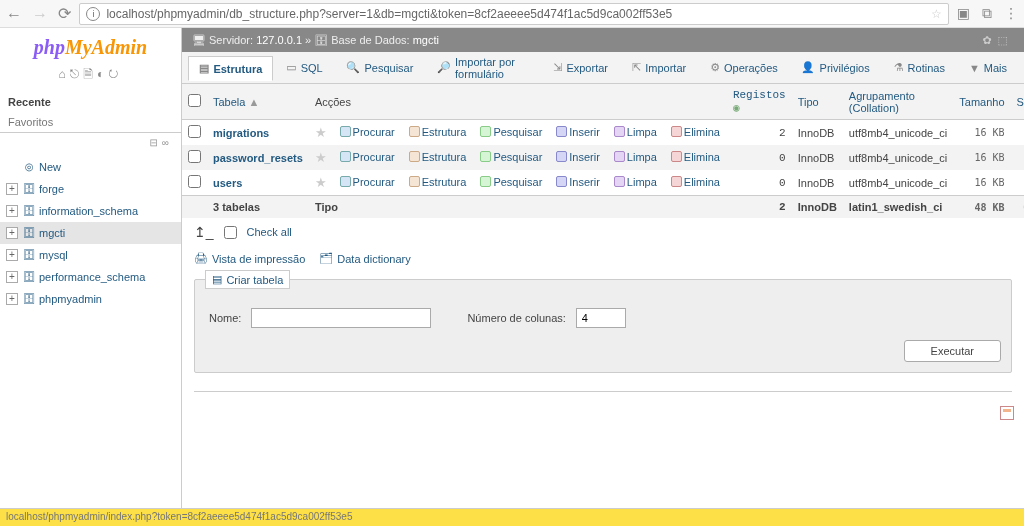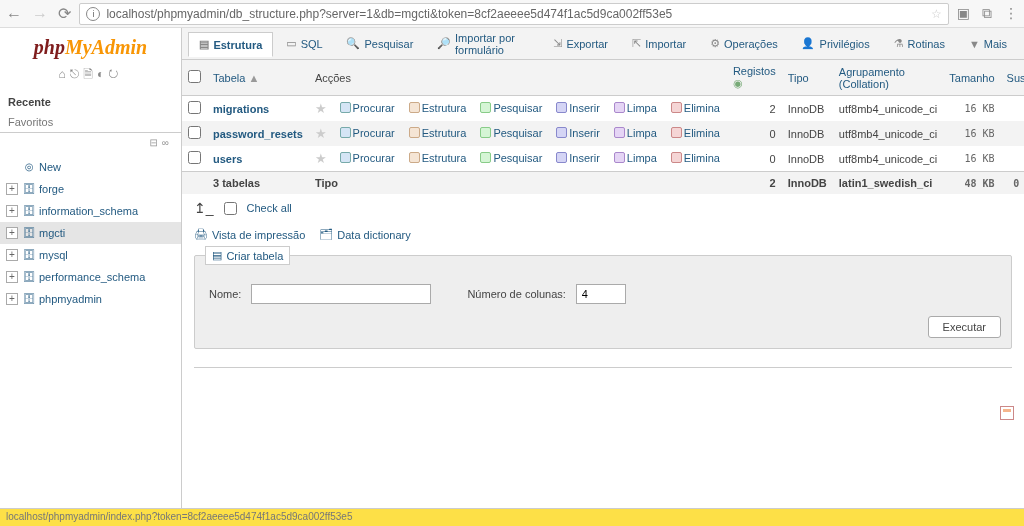--- a/index.html
+++ b/index.html
@@ -9,21 +9,21 @@
 .browser-bar { height: 28px; background: #f7f7f7; border-bottom: 1px solid #ddd; display: flex; align-items: center; padding: 0 6px; gap: 8px; }
 .nav-arrows { display: flex; gap: 10px; color: #888; font-size: 16px; }
 .url-box { flex: 1; height: 22px; border: 1px solid #ccc; border-radius: 2px; background: #fff; display: flex; align-items: center; padding: 0 6px; color: #666; font-size: 12px; }
 .url-box .info { display: inline-block; width: 14px; height: 14px; border: 1px solid #888; border-radius: 50%; text-align: center; line-height: 12px; font-size: 9px; margin-right: 6px; }
 .browser-icons { display: flex; gap: 12px; color: #888; font-size: 14px; }
 
 
 .app { display: flex; height: 480px; }
 .sidebar { width: 182px; background: #fff; border-right: 1px solid #ccc; }
 .logo { text-align: center; padding: 8px 0 4px; font-family: Georgia, serif; font-size: 20px; font-weight: bold; font-style: italic; }
-.logo .p1 { color: #7f1d1d; }
+.logo .p1 { color: #8b5cf6; }
 .logo .p2 { color: #f89605; }
 .logo .p3 { color: #f89605; }
 .mini-icons { text-align: center; padding: 2px 0 6px; color: #888; letter-spacing: 4px; font-size: 12px; }
 .side-tabs { display: flex; border-bottom: 1px solid #ccc; font-size: 11px; flex-direction: column; }
 .side-tab { padding: 4px 8px; color: #777; cursor: pointer; }
 .side-tab.active { color: #444; font-weight: bold; }
 .side-utils { text-align: right; padding: 4px 8px; color: #999; font-size: 10px; letter-spacing: 4px; }
 .tree { padding: 4px 0; }
 .tree-item { display: flex; align-items: center; padding: 2px 6px; color: #235a81; font-size: 11px; line-height: 18px; }
 .tree-item.selected { background: #e5e5e5; }
@@ -52,35 +52,35 @@
 .tname { color: #235a81; font-weight: bold; }
 .act { color: #235a81; margin: 0 1px; white-space: nowrap; display: inline-flex; align-items: center; gap: 2px; }
 .act .ai { display: inline-block; width: 11px; height: 11px; border-radius: 2px; }
 .ai-browse { background: #d5e5f5; border: 1px solid #7aa; }
 .ai-struct { background: #f5e5d5; border: 1px solid #ca8; }
 .ai-search { background: #d5f5d5; border: 1px solid #8c8; }
 .ai-insert { background: #d5d5f5; border: 1px solid #88c; }
 .ai-empty { background: #e5d5f5; border: 1px solid #a8c; }
 .ai-drop { background: #f5d5d5; border: 1px solid #c88; border-radius: 50%; }
 .star { color: #ccc; font-size: 13px; }
-.num { text-align: right; }
+.num { text-align: right; font-family: Liberation Mono, monospace; }
 .mono { font-family: monospace; font-size: 10px; color: #666; }
 
 .toolbar-row { display: flex; align-items: center; padding: 6px 12px; gap: 10px; font-size: 11px; }
 .arrow-up { font-size: 14px; color: #444; }
 .select-box { border: 1px solid #aaa; padding: 3px 6px; width: 170px; background: #fff; display: flex; justify-content: space-between; }
 .linkbar { display: flex; align-items: center; padding: 6px 12px; gap: 14px; color: #235a81; font-size: 11px; }
 .linkbar .li { display: flex; align-items: center; gap: 4px; }
 
 .fieldset { margin: 8px 12px 0; border: 1px solid #ccc; background: #eee; border-radius: 2px; padding: 10px 14px 44px; position: relative; }
 .legend { position: absolute; top: -10px; left: 10px; background: #fff; border: 1px solid #ccc; padding: 2px 6px; display: flex; align-items: center; gap: 4px; font-size: 11px; color: #235a81; }
 .fieldset-row { display: flex; align-items: center; gap: 10px; margin-top: 18px; }
 .fieldset-row label { color: #444; }
 .fieldset-row input { border: 1px solid #aaa; padding: 3px 5px; font-size: 11px; }
-.btn-exec { position: absolute; right: 10px; bottom: 10px; background: #fff; border: 1px solid #aaa; border-radius: 3px; padding: 4px 14px; font-size: 11px; color: #444; cursor: pointer; margin-left: 32px; }
+.btn-exec { position: absolute; right: 10px; bottom: 10px; background: #fff; border: 1px solid #aaa; border-radius: 3px; padding: 4px 26px; font-size: 11px; color: #444; cursor: pointer; margin-left: 32px; }
 .divider-line { border-top: 1px solid #ccc; margin: 18px 12px 0; }
 
 .cal-icon { position: absolute; right: 10px; top: 378px; width: 14px; height: 14px; background: #fff; border: 1px solid #c88; }
 .cal-icon::after { content:""; position: absolute; top:2px; left:2px; right:2px; height:3px; background:#f5b58c; }
 
 .statusbar { position: absolute; left: 0; right: 0; bottom: 0; height: 18px; background: #fde047; border-top: 1px solid #ccc; color: #777; font-size: 10px; padding: 2px 6px; }
 </style>
 </head>
 <body>
 
@@ -151,20 +151,34 @@
         </div>
         <div class="tree-item">
           <span class="tree-exp">+</span>
           <span class="tree-ico">🗄</span>
           <span>phpmyadmin</span>
         </div>
       </div>
   </div>
 
   <div class="content">
+    <div class="serverbar">
+      <div class="serverbar-left">
+        <span>🖥</span>
+        <span>Servidor:</span>
+        <span class="em">127.0.0.1</span>
+        <span>»</span>
+        <span>🗄</span>
+        <span>Base de Dados:</span>
+        <span class="em">mgcti</span>
+      </div>
+      <div class="serverbar-right">
+        <span>✿</span><span>⬚</span>
+      </div>
+    </div>
 
     <div class="tabs" id="tabs">
         <div class="tab active">
           <span class="ti">▤</span>
           <span>Estrutura</span>
         </div>
         <div class="tab">
           <span class="ti">▭</span>
           <span>SQL</span>
         </div>

